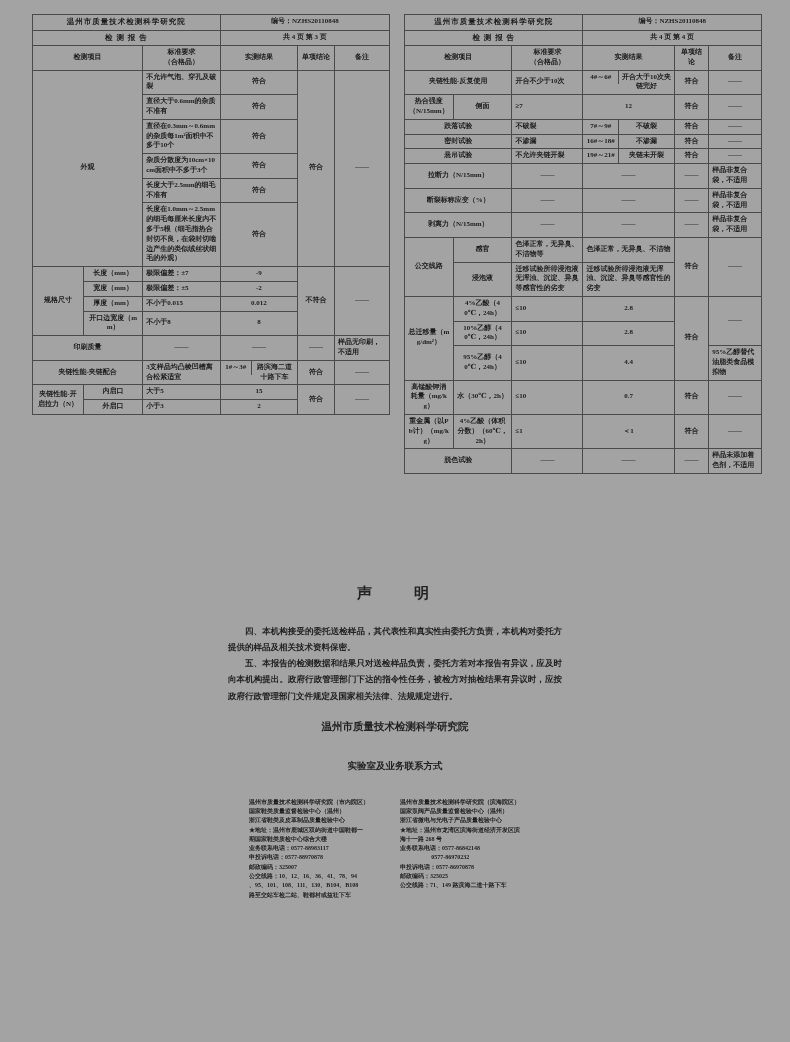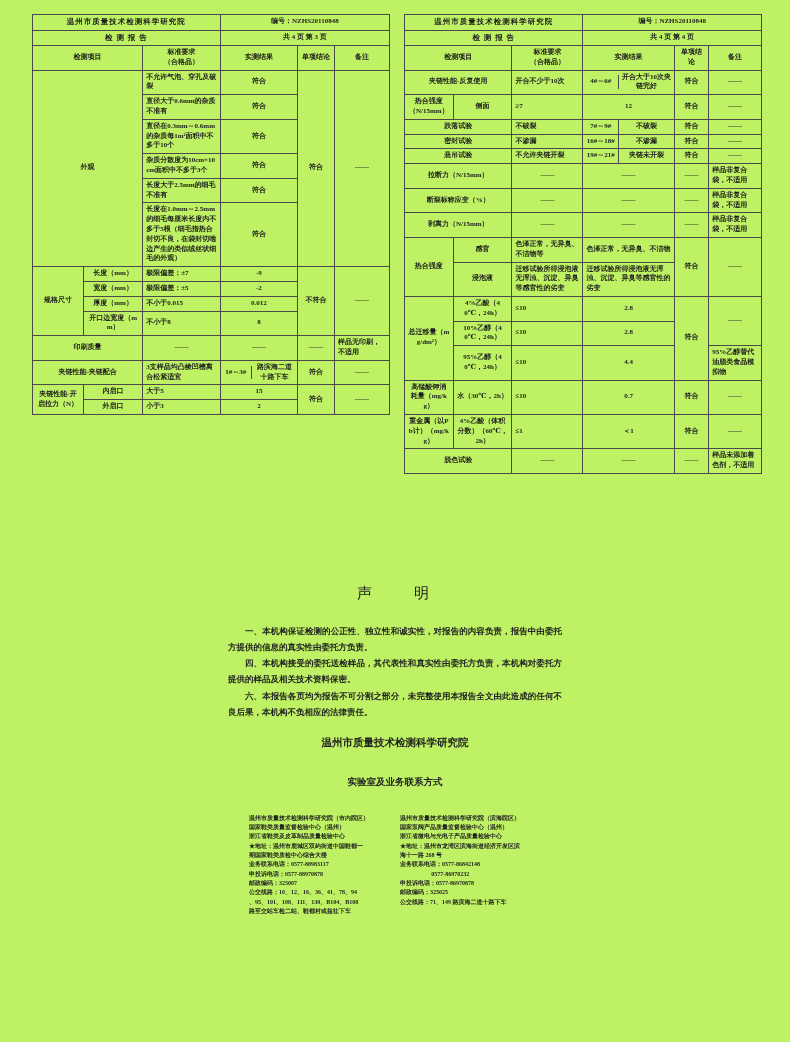--- a/index.html
+++ b/index.html
@@ -1,38 +1,38 @@
 <!DOCTYPE html>
 <html><head>
 <meta charset="utf-8">
 <style>
   html,body{margin:0;padding:0;}
   body{
     width:790px;height:1042px;background:#ffffff;position:relative;
     font-family:"Liberation Serif","DejaVu Serif",serif;color:#222;
   }
-  .sheet{position:absolute;inset:0;background:#bef264;}
+  .sheet{position:absolute;inset:0;background:#a3a3a3;}
   .tables{position:absolute;top:14px;left:32px;right:28px;display:flex;gap:14px;}
   .tbl-wrap{flex:1;}
   table{border-collapse:collapse;table-layout:fixed;width:100%;}
   td{
     border:1px solid #4a4a4a;padding:2px 3px;font-size:7px;line-height:1.4;
     text-align:center;vertical-align:middle;color:#1d1d1d;font-weight:bold;
     word-break:break-all;overflow:hidden;
   }
   td.left{text-align:left;}
   td.hdr{font-size:7.5px;letter-spacing:1px;}
   td.p0{padding:0;}
-  .split{display:flex;align-items:center;height:100%;}
+  .split{display:flex;align-items:flex-start;height:100%;}
   .split>div{display:flex;align-items:center;justify-content:center;padding:2px;word-break:break-all;}
   .split>div:first-child{border-right:1px solid #4a4a4a;flex:0 0 34%;}
   .split>div:last-child{flex:1;}
   .lower{position:absolute;top:584px;left:0;width:100%;}
   .stmt-title{
-    text-align:center;font-size:15px;font-weight:normal;letter-spacing:4px;
+    text-align:center;font-size:15px;font-weight:bold;letter-spacing:4px;
     margin:0 0 20px 0;
   }
   .stmt-body{width:334px;margin:0 auto;}
   .stmt-body p{
     margin:0;font-size:8.5px;line-height:1.9;text-indent:2em;
     font-weight:bold;text-align:justify;
   }
   .org-head{ text-align:center;font-size:10.5px;font-weight:bold;margin-top:16px;}
   .org-sub{ text-align:center;font-size:9.5px;font-weight:bold;margin-top:26px;}
   .contact{
@@ -276,21 +276,21 @@
         </tr>
         <tr>
           <td colspan="2">剥离力（N/15mm）</td>
           <td>——</td>
           <td>——</td>
           <td>——</td>
           <td class="left">样品非复合袋，不适用</td>
         </tr>
 
         <tr>
-          <td rowspan="2">热合强度</td>
+          <td rowspan="2">公交线路</td>
           <td>感官</td>
           <td class="left">色泽正常，无异臭、不洁物等</td>
           <td class="left">色泽正常，无异臭、不洁物</td>
           <td rowspan="2">符合</td>
           <td rowspan="2">——</td>
         </tr>
         <tr>
           <td>浸泡液</td>
           <td class="left">迁移试验所得浸泡液无浑浊、沉淀、异臭等感官性的劣变</td>
           <td class="left">迁移试验所得浸泡液无浑浊、沉淀、异臭等感官性的劣变</td>
@@ -342,23 +342,22 @@
           <td class="left">样品未添加着色剂，不适用</td>
         </tr>
       </tbody>
         </table>
     </div>
   </div>
 
   <div class="lower">
     <div class="stmt-title">声　　明</div>
     <div class="stmt-body">
-      <p>一、本机构保证检测的公正性、独立性和诚实性，对报告的内容负责，报告中由委托方提供的信息的真实性由委托方负责。</p>
       <p>四、本机构接受的委托送检样品，其代表性和真实性由委托方负责，本机构对委托方提供的样品及相关技术资料保密。</p>
-      <p>六、本报告各页均为报告不可分割之部分，未完整使用本报告全文由此造成的任何不良后果，本机构不负相应的法律责任。</p>
+      <p>五、本报告的检测数据和结果只对送检样品负责，委托方若对本报告有异议，应及时向本机构提出。政府行政管理部门下达的指令性任务，被检方对抽检结果有异议时，应按政府行政管理部门文件规定及国家相关法律、法规规定进行。</p>
     </div>
 
     <div class="org-head">温州市质量技术检测科学研究院</div>
     <div class="org-sub">实验室及业务联系方式</div>
 
     <div class="contact">
       <div class="col">
         <div class="line">温州市质量技术检测科学研究院（市内院区）</div>
         <div class="line">国家鞋类质量监督检验中心（温州）</div>
         <div class="line">浙江省鞋类及皮革制品质量检验中心</div>

